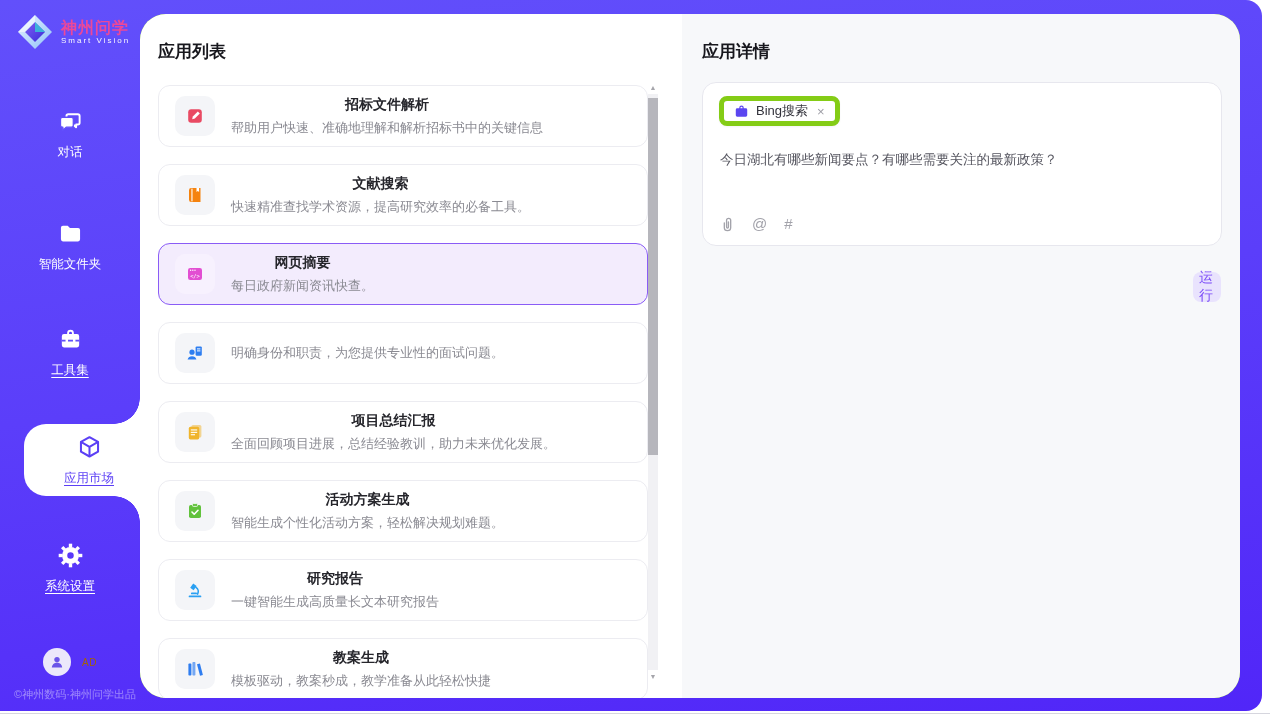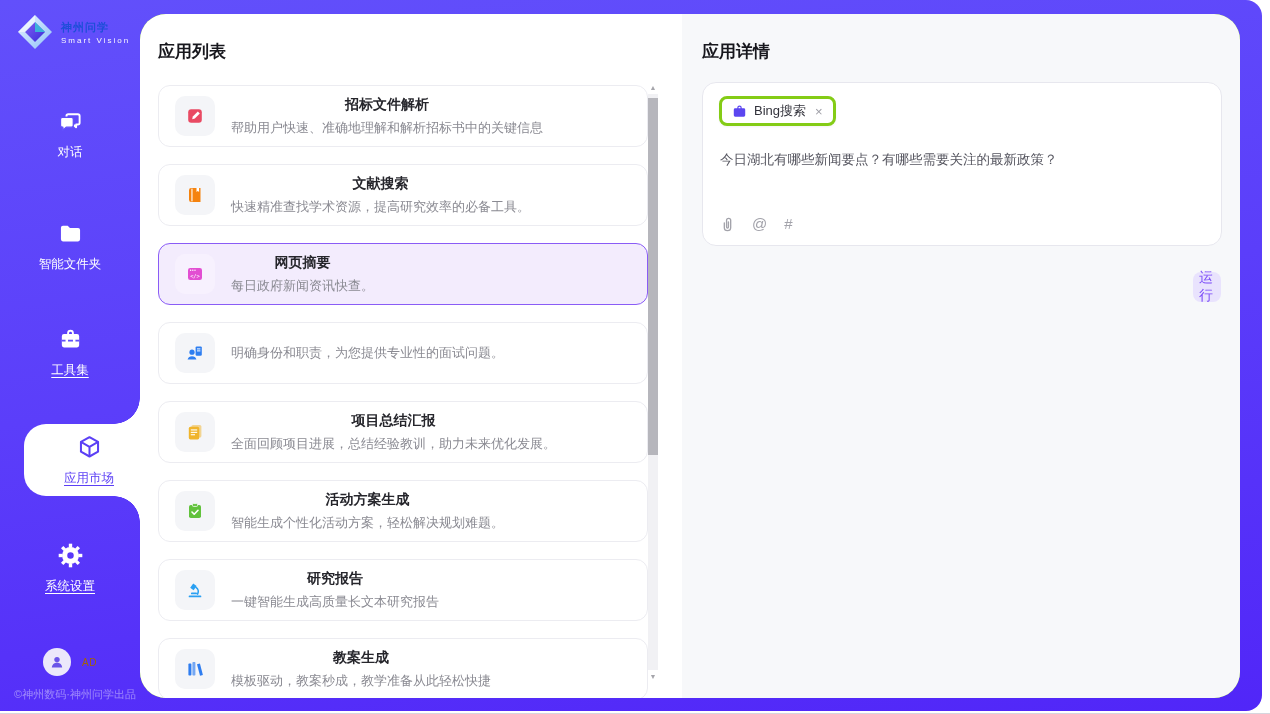--- a/index.html
+++ b/index.html
@@ -13,21 +13,21 @@
   .app-frame {
     position:absolute; left:0; top:0; width:1262px; height:711px;
     background:linear-gradient(172deg,#6250fb 0%,#5b3efa 48%,#5126f8 100%);
     border-radius:0 16px 16px 0;
   }
   .page-bottom-line { position:absolute; left:0; bottom:0; width:100%; height:1px; background:#d6d6de; }
 
   
   .sidebar { position:absolute; left:0; top:0; width:140px; height:711px; }
   .logo-row { position:absolute; left:16px; top:13px; display:flex; align-items:center; gap:7px; }
-  .brand-name { color:#1d4ed8; font-size:11px; font-weight:bold; letter-spacing:1px; line-height:17px; }
+  .brand-name { color:#ec4899; font-size:16px; font-weight:bold; letter-spacing:1px; line-height:17px; }
   .brand-sub  { color:rgba(255,255,255,.95); font-size:8px; letter-spacing:2px; }
   .nav-item {
     position:absolute; left:0; width:140px; display:flex; flex-direction:column;
     align-items:center; gap:9px; color:#fff; cursor:pointer;
   }
   .nav-label { font-size:12.5px; }
   .nav-label.underlined { text-decoration:underline; text-underline-offset:3px; }
   .nav-item.selected { color:#5b3ff5; z-index:3;padding-left:38px; }
 
   .nav-pill { position:absolute; left:24px; top:424px; width:116px; height:72px;
@@ -69,21 +69,21 @@
   .sb-arrow { position:absolute; left:0; width:10px; text-align:center; font-size:7px; color:#a5a5ab; cursor:pointer; }
   .sb-up { top:0; } .sb-down { bottom:0; }
   .sb-track { position:absolute; left:0; right:0; top:10px; bottom:10px; background:#f1f1f4; cursor:pointer; }
   .sb-thumb { position:absolute; left:0; right:0; top:4px; height:62%; background:#b6b6bc; cursor:grab; }
 
   
   .detail-panel { flex:1; background:#f7f8fa; position:relative; }
   .detail-card { position:absolute; left:20px; top:68px; width:520px; height:164px;
     background:#fff; border:1px solid #e7e7ee; border-radius:14px; }
   .tool-tag { position:absolute; left:16px; top:13px; height:30px; background:#fff;
-    border:3px solid #84cc16; border-radius:8px; display:inline-flex; align-items:center;
+    border:5px solid #84cc16; border-radius:8px; display:inline-flex; align-items:center;
     gap:7px; padding:0 10px; box-shadow:0 1px 2px rgba(40,40,80,.05); cursor:default; }
   .tool-tag-label { font-size:13px; color:#32323b; }
   .tool-tag-close { font-size:13px; color:#9d9da5; margin-left:2px; cursor:pointer; }
   .query-text { position:absolute; left:17px; top:68px; right:16px; font-size:13.5px; color:#55555f; }
   .composer-icons { position:absolute; left:17px; bottom:13px; display:flex; gap:17px;
     align-items:center; color:#a2a2aa; }
   .composer-glyph { font-size:15px; cursor:pointer; }
   .run-btn { position:absolute; right:19px; top:258px; width:28px; height:30px;
     background:#e9e3fd; color:#7b4cf8; font-size:14px; border:none; border-radius:8px;
     display:flex; align-items:center; justify-content:center; letter-spacing:2px; cursor:pointer; }

